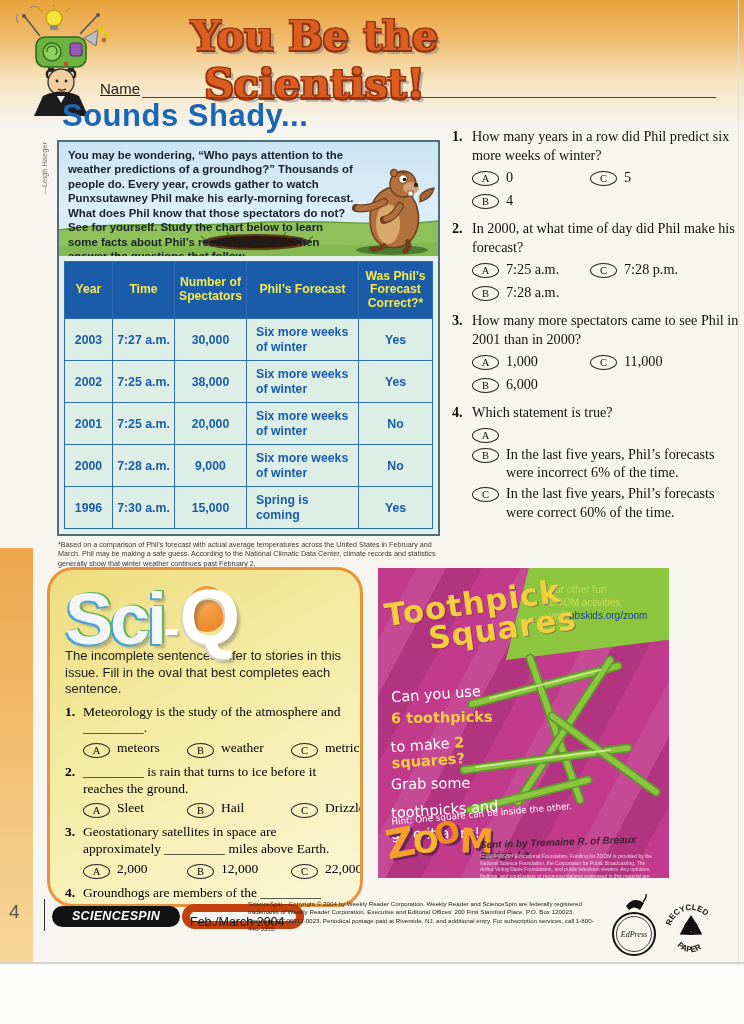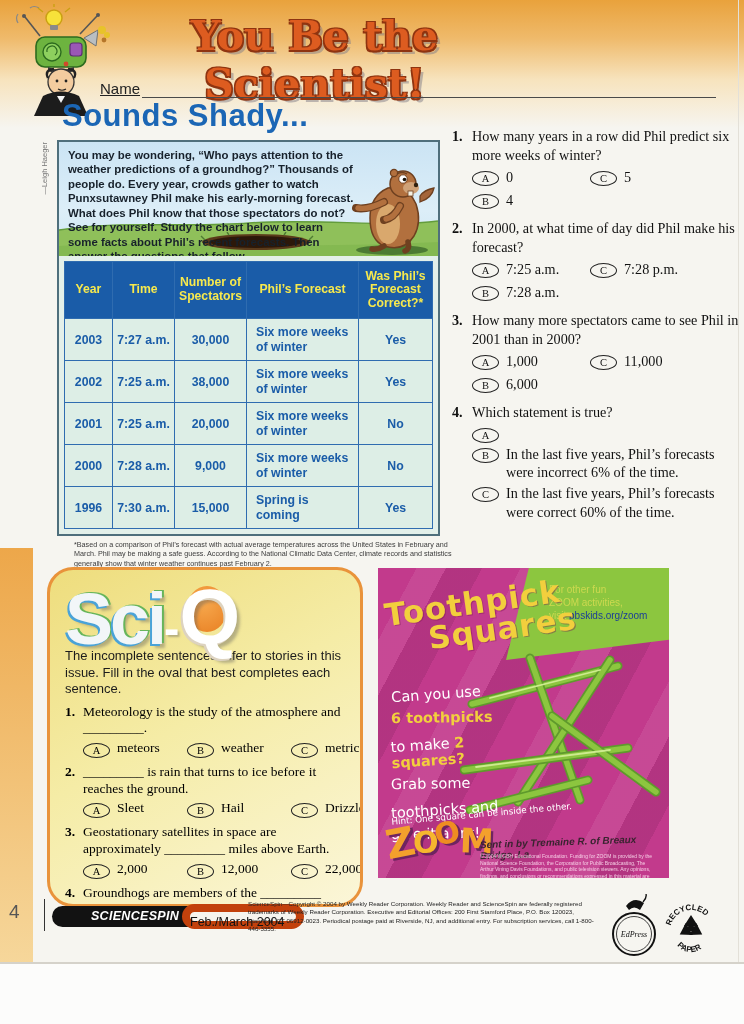--- a/index.html
+++ b/index.html
@@ -29,21 +29,21 @@
   .intro-text{position:relative;z-index:3;padding:6px 8px 0 9px;font-size:11.4px;font-weight:bold;
     line-height:1.27;color:#17212b;}
   .gh-float{float:right;width:74px;height:72px;margin:26px 0 0 2px;}
   .table-wrap{position:absolute;left:0;top:114px;right:0;bottom:0;background:#e3f0ea;padding:5px;}
   table.ftable{width:100%;height:100%;border-collapse:collapse;table-layout:fixed;}
   .ftable th,.ftable td{border:1.3px solid #2f6cb0;}
   .ftable th{background:#1a5ca8;color:#f7e94d;font-size:12.2px;line-height:1.12;padding:2px;height:52px;}
   .ftable td{color:#1a5ca8;font-weight:bold;font-size:12.3px;background:#ddeee6;
     text-align:center;padding:2px 3px;}
   .ftable td.fc{text-align:left;padding-left:9px;line-height:1.15;}
-  .footnote{position:absolute;left:58px;top:540px;width:384px;font-size:7.2px;color:#3b3b3b;line-height:1.3;margin-left:16px;}
+  .footnote{position:absolute;left:58px;top:540px;width:384px;font-size:7.2px;color:#3b3b3b;line-height:1.3;}
   
   .questions{position:absolute;left:452px;top:127px;width:289px;
     font-family:"Liberation Serif",serif;font-size:14.2px;color:#111;line-height:1.32;}
   .q{margin-bottom:9px;}
   .q-head{display:flex;}
   .q-num{font-weight:bold;width:20px;flex:none;}
   .opts2{display:grid;grid-template-columns:118px auto;row-gap:4px;margin:4px 0 0 20px;}
   .opt{display:flex;gap:7px;}
   .oval{flex:none;display:inline-block;width:25px;height:13px;border:1.5px solid #222;
     border-radius:50%;text-align:center;font-size:10.5px;line-height:13px;margin-top:3px;}
@@ -100,21 +100,21 @@
     font-style:italic;transform:rotate(-2deg);font-weight:bold;}
   .tp-fine{position:absolute;left:102px;top:285px;width:176px;font-size:5px;line-height:1.3;
     color:rgba(255,228,243,.85);}
   
   .left-band{position:absolute;left:0;top:548px;width:33px;height:417px;
     background:linear-gradient(180deg,#eda74a,#f6d79b);}
   .pg-num{position:absolute;left:9px;top:901px;font-size:19px;color:#555;}
   .pg-rule{position:absolute;left:44px;top:899px;height:32px;border-left:1.5px solid #333;}
   .brand-pill{position:absolute;left:52px;top:906px;width:128px;height:21px;background:#121212;
     border-radius:11px;color:#fff;font-weight:bold;font-style:italic;font-size:12.5px;
-    text-align:center;line-height:21px;letter-spacing:.3px;padding-left:19px;}
+    text-align:center;line-height:21px;letter-spacing:.3px;}
   .issue-oval{position:absolute;left:182px;top:904px;width:122px;height:25px;border:8px solid #c2410c;
     border-radius:13px;background:#f6f4ee;font-size:12.5px;line-height:21px;
     color:#111;box-sizing:border-box;}
   .copyright{position:absolute;left:248px;top:900px;width:348px;font-size:6.2px;line-height:1.35;color:#222;}
   .edpress{position:absolute;left:610px;top:894px;width:48px;height:64px;}
   .recycle{position:absolute;left:662px;top:898px;width:58px;height:58px;}
   .paper-bottom{position:absolute;left:0;top:962px;width:744px;height:62px;background:#fcfcfb;
     border-top:2px solid #d5d2ca;}
   .right-edge{position:absolute;right:5px;top:0;height:966px;border-right:1.5px solid #e3e0d8;}
 </style>

